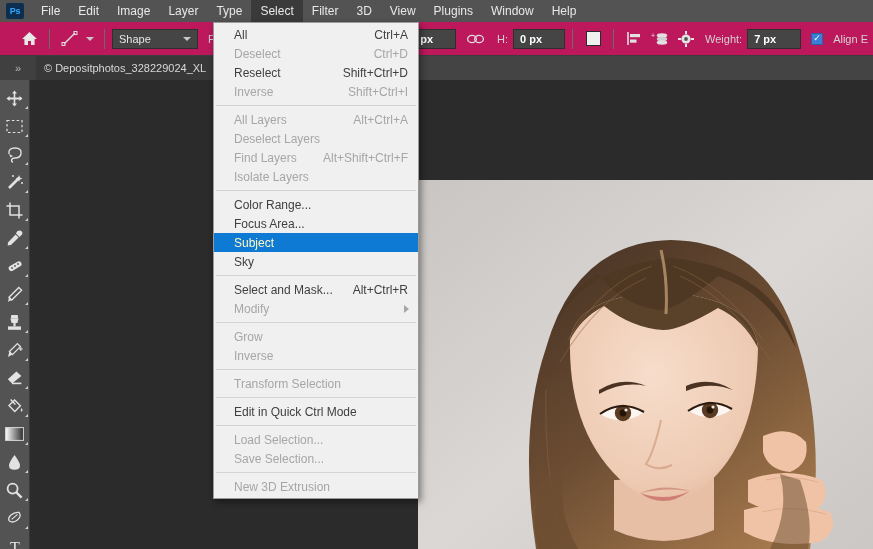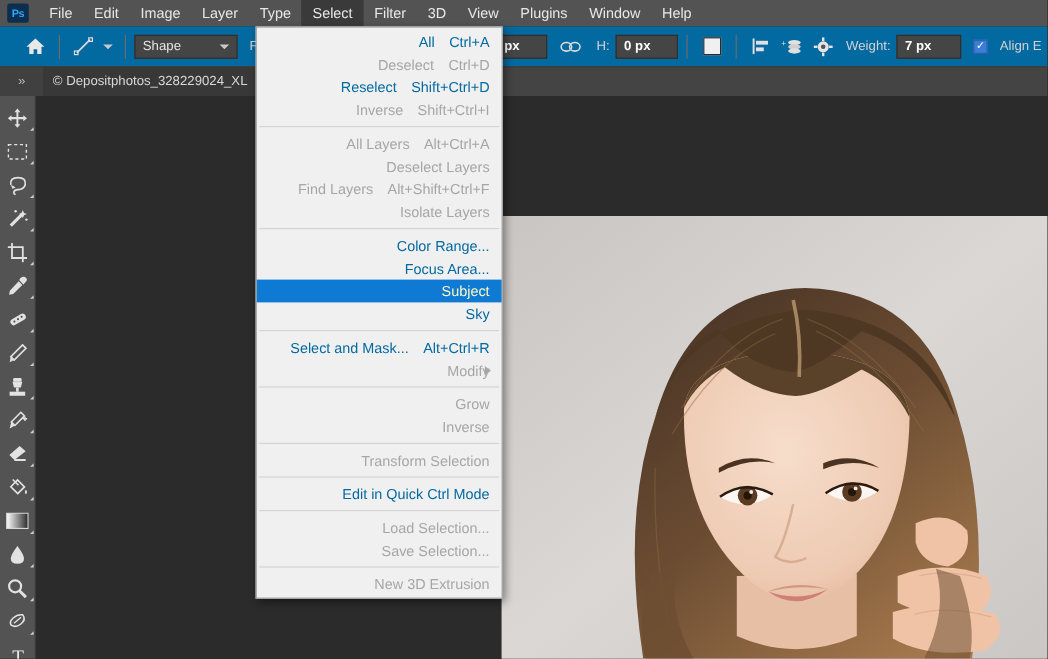--- a/index.html
+++ b/index.html
@@ -2,21 +2,21 @@
 <html><head>
 <meta charset="utf-8">
 <style>
   * { margin:0; padding:0; box-sizing:border-box; }
   html, body {
     width:873px; height:549px; overflow:hidden;
     background:#2b2b2b;
     font-family:"Liberation Sans", sans-serif;
     -webkit-font-smoothing:antialiased;
   }
-  #app { position:relative; width:802px; height:549px;text-align:right; }
+  #app { position:relative; width:802px; height:549px; }
 
   
   .menubar {
     position:absolute; left:0; top:0; width:873px; height:22px;
     background:#535353; display:flex; align-items:center;
   }
   .ps-logo {
     width:18px; height:16px; margin:0 8px 0 6px;
     background:#0d2f4f; border-radius:2px;
     color:#31a8ff; font-size:9px; font-weight:bold;
@@ -25,21 +25,21 @@
   }
   .menu-item {
     height:22px; padding:15px 9px; color:#e8e8e8; font-size:12px;
     display:flex; align-items:center; white-space:nowrap;
   }
   .menu-item.active { background:#3a3a3a; }
 
   
   .optionsbar {
     position:absolute; left:0; top:22px; width:873px; height:34px;
-    background:#0369a1; display:flex; align-items:center;
+    background:#be185d; display:flex; align-items:center;
     border-bottom:1px solid #3d3d3d;
   }
   .ob-sep { width:1px; height:20px; background:#6b6b6b; margin:0 7px; flex:none; }
   .ob-home { width:26px; height:24px; margin-left:16px; display:flex;
              align-items:center; justify-content:center; flex:none; }
   .ob-toolicon { width:26px; height:22px; display:flex; align-items:center;
                  justify-content:center; flex:none; }
   .caret {
     width:0; height:0; border-left:4px solid transparent;
     border-right:4px solid transparent; border-top:4px solid #c8c8c8;
@@ -122,21 +122,21 @@
     background:#f0f0f0; border:1px solid #9a9a9a;
     box-shadow:2px 3px 7px rgba(0,0,0,0.45);
     padding:2px 0; z-index:50;
   }
   .mrow {
     height:19px; display:flex; align-items:center;
     padding:0 10px 0 20px; font-size:12px; position:relative;
   }
   .mrow .lbl { flex:1; white-space:nowrap; }
   .mrow .acc { font-size:12px; white-space:nowrap; margin-left:12px; }
-  .mrow.enabled .lbl, .mrow.enabled .acc { color:#0369a1; }
+  .mrow.enabled .lbl, .mrow.enabled .acc { color:#404040; }
   .mrow.disabled .lbl, .mrow.disabled .acc { color:#a6a6a6; }
   .mrow.sel { background:#0f7ad4; }
   .mrow.sel .lbl, .mrow.sel .acc { color:#fef9c3; }
   .mdiv { height:1px; background:#d4d4d4; margin:4px 2px; }
   .submenu-arrow {
     position:absolute; right:9px; top:50%; transform:translateY(-50%);
     width:0; height:0; border-top:4px solid transparent;
     border-bottom:4px solid transparent; border-left:5px solid #a6a6a6;
   }
 </style>

